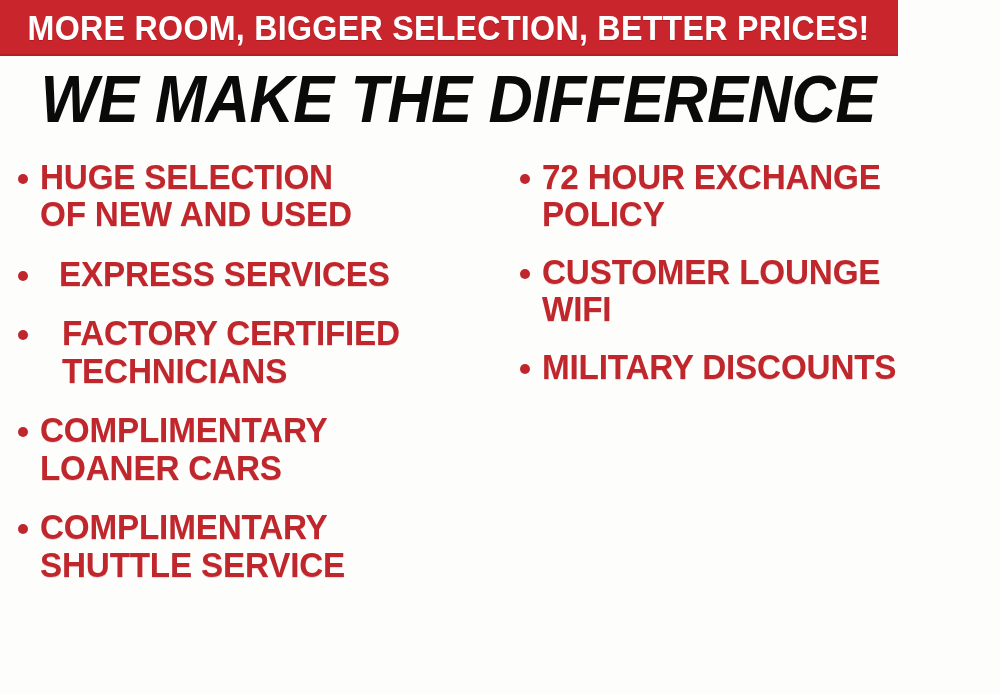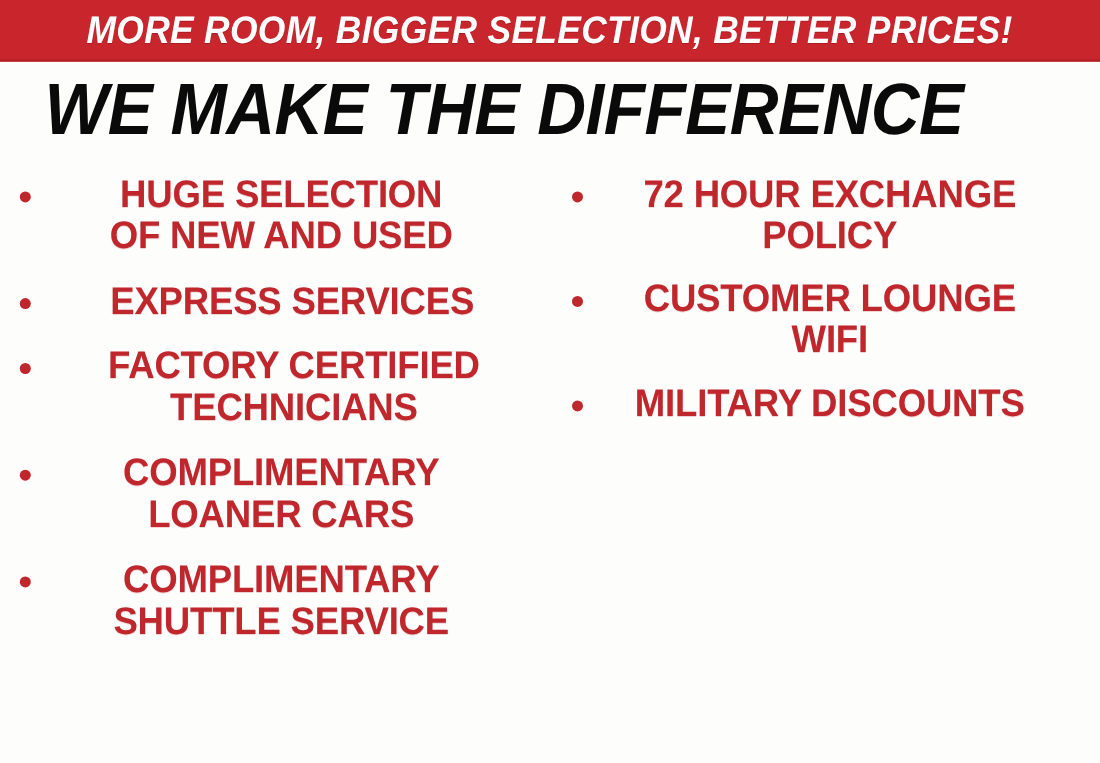--- a/index.html
+++ b/index.html
@@ -13,29 +13,28 @@
     font-family: "Liberation Sans", sans-serif;
     overflow: hidden;
     position: relative;
   }
 
   
   #banner {
     position: absolute;
     left: 0;
     top: 0;
-    width: 1000px;
+    width: 898px;
     height: 56px;
     background: #c8252c;
     border-bottom: 2px solid #b41f26;
     box-sizing: border-box;
     display: flex;
     align-items: center;
     justify-content: center;
-    font-style: italic;
   }
   #banner-text {
     color: #ffffff;
     font-family: "Liberation Sans", sans-serif;
     font-weight: bold;
     font-size: 35px;
     letter-spacing: 0.3px;
     line-height: 1;
     transform: scaleX(0.92);
     transform-origin: center center;
@@ -70,21 +69,20 @@
     position: absolute;
     left: 0;
     top: 158px;
     width: 1000px;
     height: 530px;
     display: flex;
     align-items: flex-start;
   }
   .column {
     box-sizing: border-box;
-    text-align: center;
   }
   #column-left {
     width: 500px;
     padding-left: 18px;
     padding-right: 6px;
   }
   #column-right {
     width: 500px;
     padding-left: 20px;
     padding-right: 11px;

